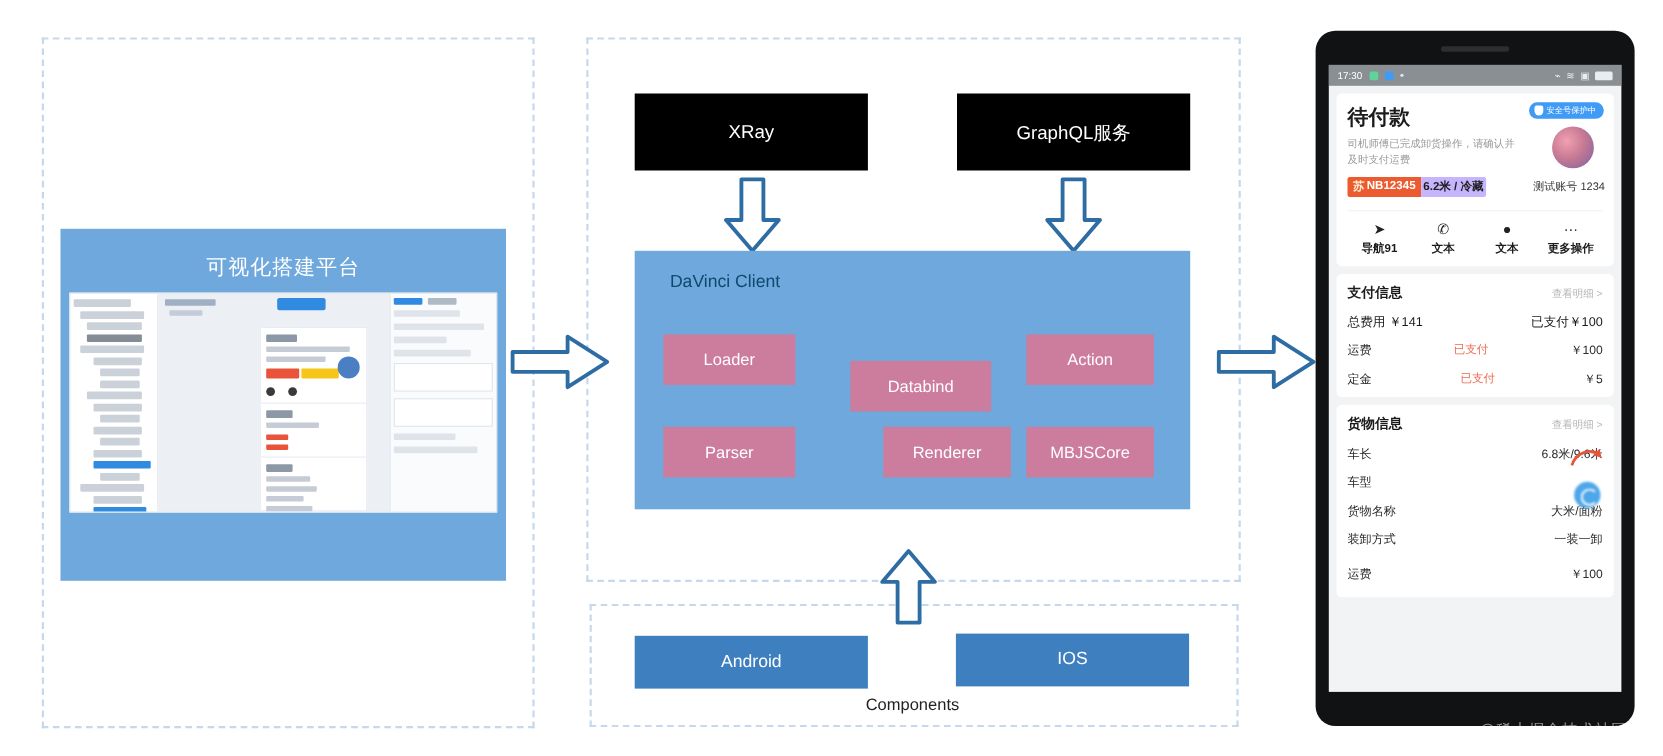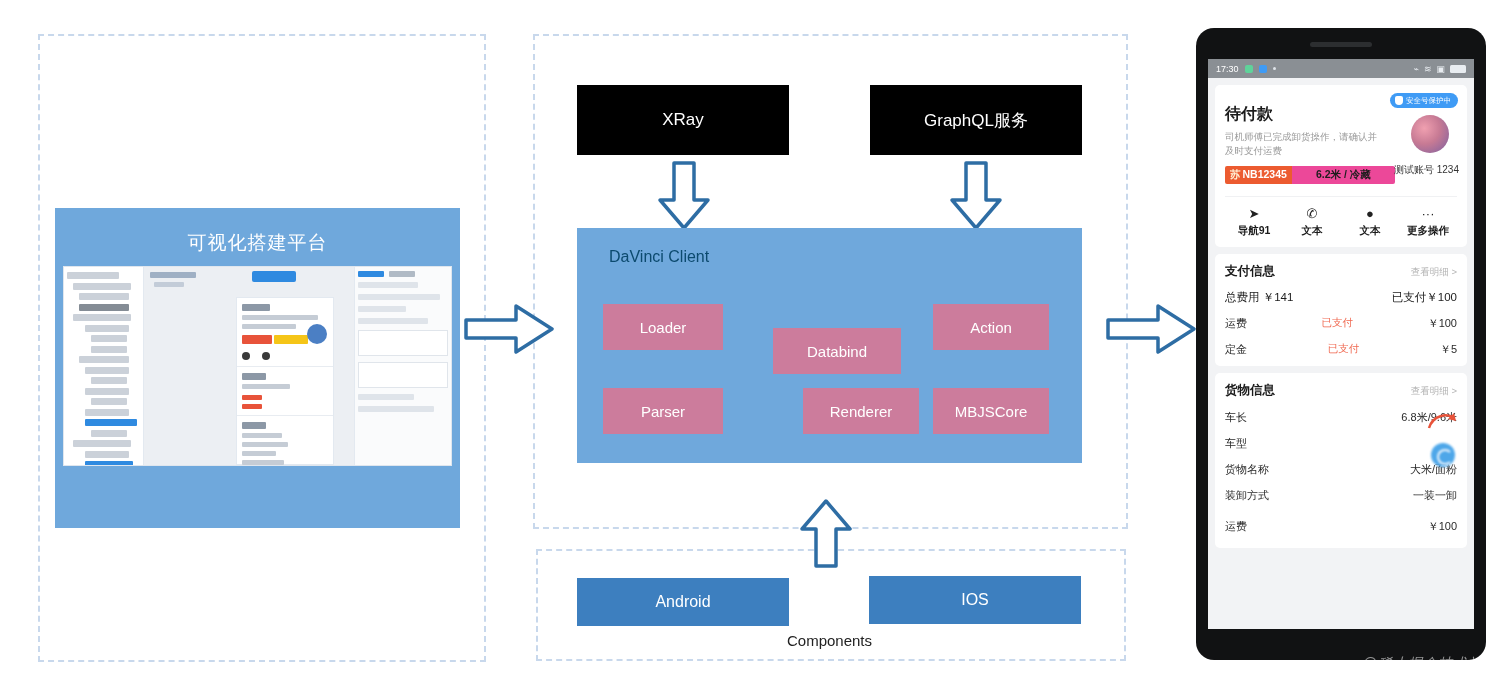--- a/index.html
+++ b/index.html
@@ -106,31 +106,31 @@
   .sb-right { margin-left: auto; display: flex; gap: 5px; align-items: center; color:#e9edf1; font-size: 9px; }
   .sb-batt { width: 16px; height: 8px; background: #e9edf1; border-radius: 1.5px; }
 
   .p-card { background: #fff; margin: 7px 7px 0 7px; border-radius: 5px; padding: 9px 10px; position: relative; }
   .safe-badge {
     position: absolute; right: 9px; top: 8px; background: #3f9bf5; color: #fff;
     font-size: 7.5px; padding: 2.5px 7px 2.5px 5px; border-radius: 9px;
     display: flex; align-items: center; gap: 3px;
   }
   .shield { width: 8px; height: 9px; background: #fff; border-radius: 2px 2px 4px 4px; }
-  .p-title { font-size: 16px; font-weight: bold; color: #1b1b1b; margin-top: 10px; }
+  .p-title { font-size: 19px; font-weight: bold; color: #1b1b1b; }
   .p-desc { font-size: 9.5px; color: #9a9a9a; line-height: 1.5; margin-top: 5px; width: 160px; filter: blur(.4px); }
   .tag-row { display: flex; margin-top: 7px; }
   .tag-plate {
     background: #ec5b30; color: #fff; font-size: 10.5px; font-weight: bold;
     padding: 2px 5px; border-radius: 2px 0 0 2px; display: flex; gap: 2px;
   }
   .tag-plate .prov { color: #fff1d6; }
   .tag-spec {
-    background: #ec4899; color: #1d1d1d; font-size: 10.5px; font-weight: bold;
-    padding: 2px 24px; border-radius: 0 2px 2px 0;
+    background: #c4b5fd; color: #1d1d1d; font-size: 10.5px; font-weight: bold;
+    padding: 2px 2px; border-radius: 0 2px 2px 0;
   }
   .p-avatar {
     position: absolute; right: 18px; top: 30px; width: 38px; height: 38px; border-radius: 50%;
     background: radial-gradient(circle at 35% 35%, #f0a0b0 0%, #c77a94 45%, #7b5fa0 100%);
     filter: blur(.5px);
   }
   .p-avatar-name { position: absolute; right: 8px; top: 78px; font-size: 10px; color: #333; }
   .act-row { display: flex; margin-top: 12px; border-top: 1px solid #f0f1f3; padding-top: 8px; }
   .act { flex: 1; text-align: center; }
   .act-icon { font-size: 13px; color: #222; line-height: 18px; }
@@ -145,22 +145,22 @@
   .red-arrow { position: absolute; right: 10px; top: 38px; width: 30px; height: 20px; }
   .blue-blob {
     position: absolute; right: 12px; top: 70px; width: 24px; height: 24px; border-radius: 50%;
     background: #3fa0e8; filter: blur(1.2px); opacity: .92;
   }
   .blue-blob::after {
     content: ""; position: absolute; left: 6px; top: 6px; width: 12px; height: 12px;
     border-radius: 50%; border: 2.5px solid #eaf4fd; border-right-color: transparent;
   }
   #watermark {
-    position: absolute; right: 14px; bottom: 14px;
-    color: rgba(255,255,255,.55); font-size: 14px; letter-spacing: 1px; font-style: italic;
+    position: absolute; right: 32px; bottom: 14px;
+    color: rgba(255,255,255,.55); font-size: 14px; letter-spacing: 1px;
   }
 </style>
 </head>
 <body>
 
 <div id="stage">
 
   <div class="dashed-box" style="left:38px;top:34px;width:448px;height:628px;"></div>
   <div class="dashed-box" style="left:533px;top:34px;width:595px;height:495px;"></div>
   <div class="dashed-box" style="left:536px;top:549px;width:590px;height:112px;"></div>

